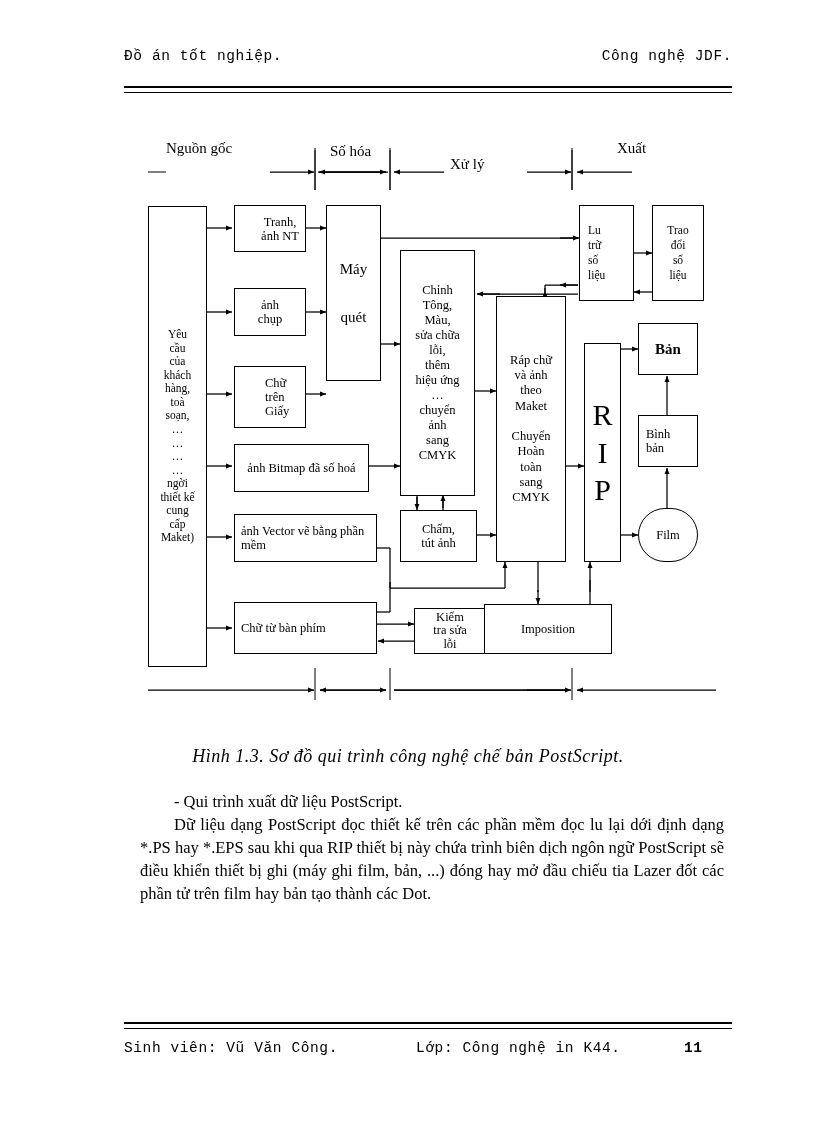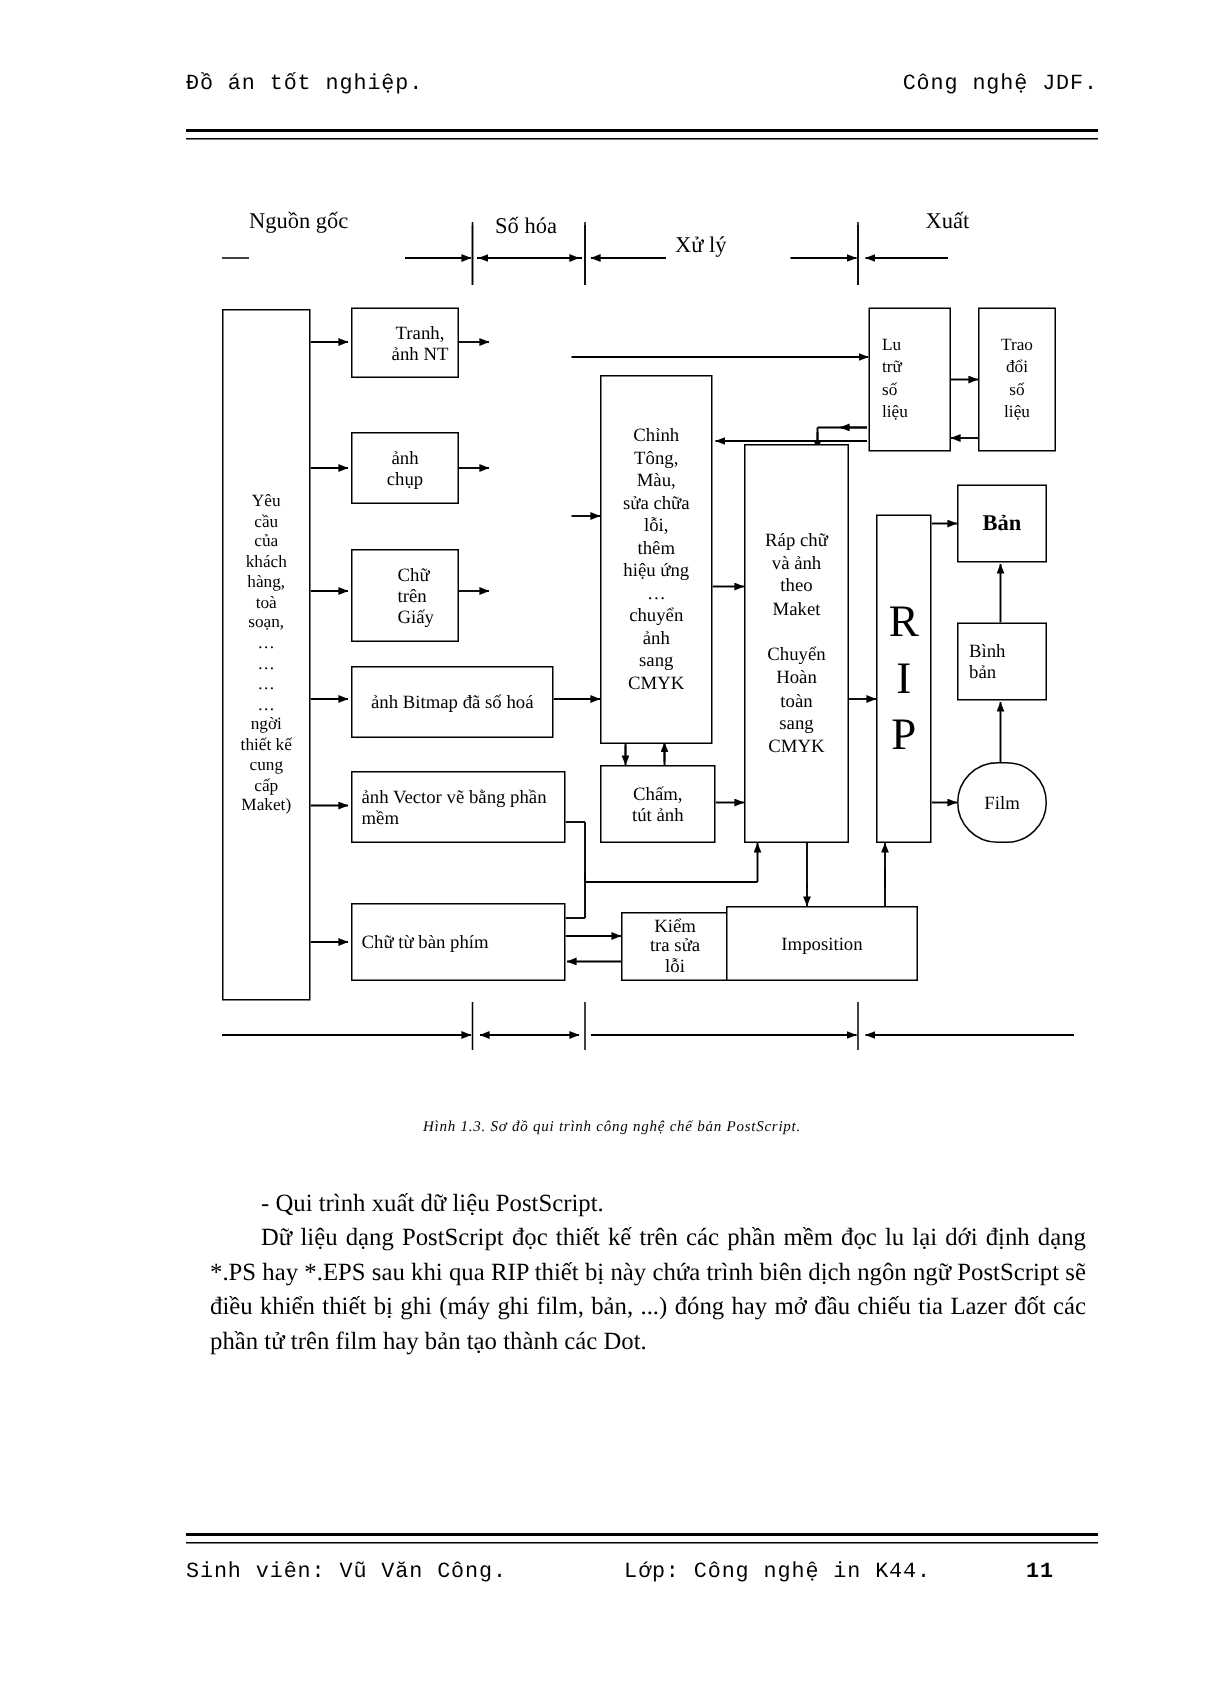--- a/index.html
+++ b/index.html
@@ -107,21 +107,21 @@
   .bold  { font-weight: bold; font-size: 15px; }
 
   
   .caption {
     position: absolute;
     left: 0;
     top: 746px;
     width: 816px;
     text-align: center;
     font-style: italic;
-    font-size: 10px;
+    font-size: 18px;
     letter-spacing: 0.5px;
   }
   .body-text {
     position: absolute;
     left: 140px;
     top: 790px;
     width: 584px;
     font-size: 16.5px;
     line-height: 1.40;
     text-align: justify;
@@ -306,20 +306,25 @@
   </div>
 
   <div class="node n-md" style="left:234px; top:444px; width:135px; height:48px;">
     <span class="txt">ảnh Bitmap đã số hoá</span>
   </div>
 
   <div class="node n-md" style="left:234px; top:602px; width:143px; height:52px;">
     <span class="txt" style="text-align:left; width:100%; padding-left:6px;">Chữ từ bàn phím</span>
   </div>
 
+  <div class="node n-lg" style="left:326px; top:205px; width:55px; height:176px;">
+    <span class="txt" style="white-space:pre-line; line-height:1.6;">Máy
+
+quét</span>
+  </div>
 
   <div class="node n-md" style="left:400px; top:250px; width:75px; height:246px;">
     <span class="txt" style="white-space:pre-line; line-height:1.20;">Chỉnh
 Tông,
 Màu,
 sửa chữa
 lỗi,
 thêm
 hiệu ứng
 …

